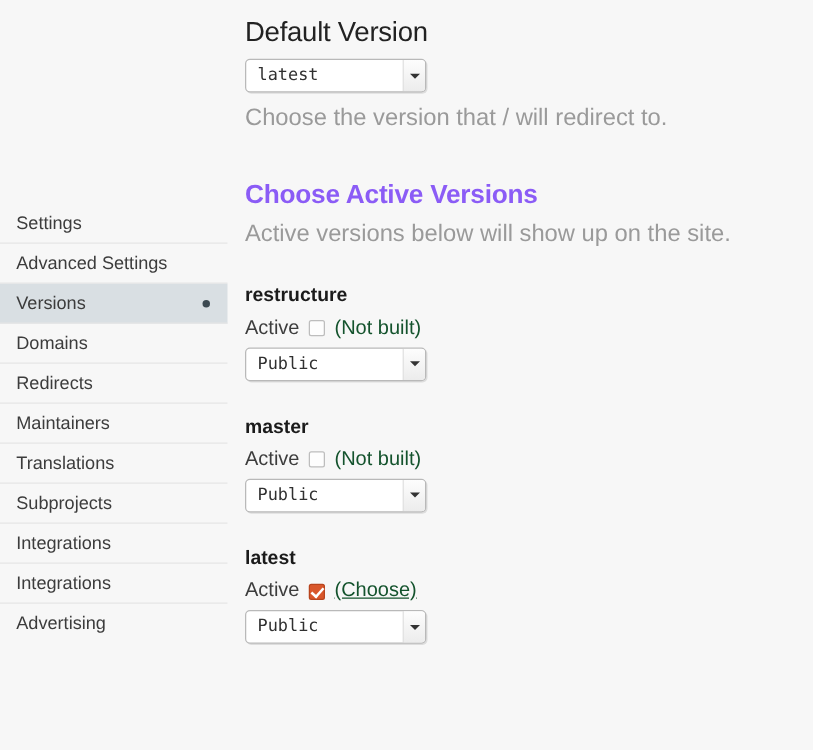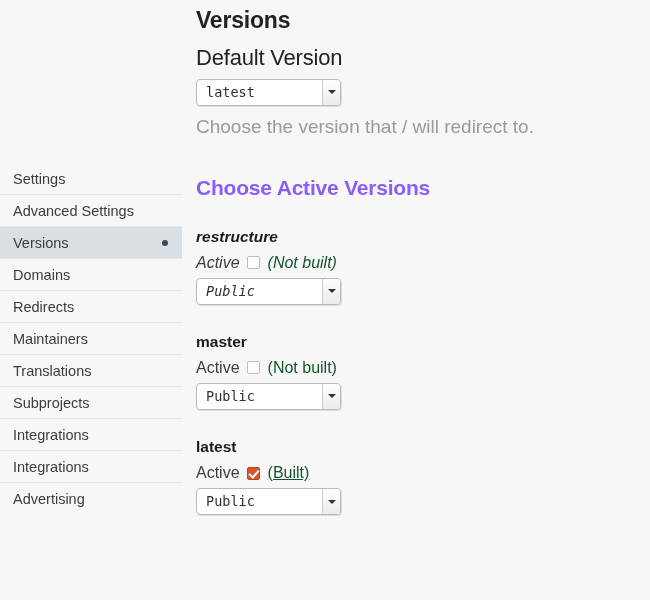--- a/index.html
+++ b/index.html
@@ -174,21 +174,20 @@
     border-left: 4px solid transparent;
     border-right: 4px solid transparent;
     border-top: 4px solid #333333;
   }
 
   
   .version-block {
     margin-top: 28px;
   }
   .version-block.first {
-    font-style: italic;
   }
   .active-row {
     display: flex;
     align-items: center;
     margin-bottom: 7px;
     font-size: 16px;
     color: #3d3d3d;
     line-height: 1;
   }
   .active-label {
@@ -262,34 +261,35 @@
       <div class="select-wrap">
         <div class="select-box">latest</div>
         <span class="select-arrow-zone"></span>
       </div>
 
       <p class="helptext">Choose the version that / will redirect to.</p>
     </section>
 
     <section class="section-head">
       <h2 class="section-title">Choose Active Versions</h2>
+      <p class="helptext">Active versions below will show up on the site.</p>
     </section>
 
     <div id="version-list">
         <div class="version-block first"><h3 class="version-name">restructure</h3><div class="active-row">
             <span class="active-label">Active</span>
             <span class="checkbox"></span>
             <span class="built-state">(Not built)</span>
           </div><div class="select-wrap"><div class="select-box">Public</div><span class="select-arrow-zone"></span></div></div>
         <div class="version-block"><h3 class="version-name">master</h3><div class="active-row">
             <span class="active-label">Active</span>
             <span class="checkbox"></span>
             <span class="built-state">(Not built)</span>
           </div><div class="select-wrap"><div class="select-box">Public</div><span class="select-arrow-zone"></span></div></div>
         <div class="version-block"><h3 class="version-name">latest</h3><div class="active-row">
             <span class="active-label">Active</span>
             <span class="checkbox checked"></span>
-            <span class="built-state link">(Built)</span>
+            <span class="built-state link">(Choose)</span>
           </div><div class="select-wrap"><div class="select-box">Public</div><span class="select-arrow-zone"></span></div></div>
       </div>
 
   </main>
 </div>
 
 </body></html>

